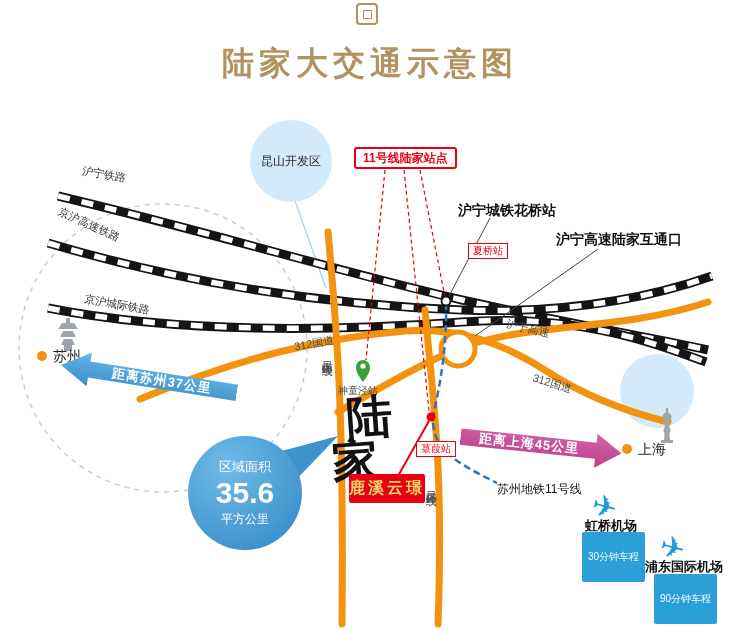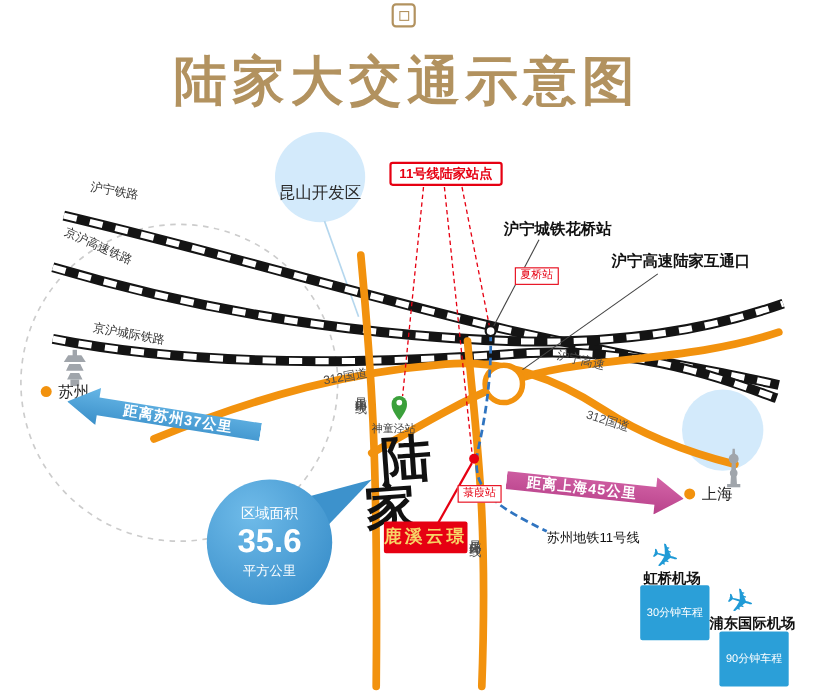--- a/index.html
+++ b/index.html
@@ -5,34 +5,34 @@
   * { margin:0; padding:0; box-sizing:border-box; }
   html,body { width:740px; height:630px; background:#fff;
     font-family:"Liberation Sans","DejaVu Sans",sans-serif; }
   .page { position:relative; width:740px; height:630px; background:#fff; overflow:hidden; }
 
   .seal { position:absolute; left:356px; top:3px; width:22px; height:22px;
     border:2px solid #b2925f; border-radius:4px; display:flex; align-items:center; justify-content:center; }
   .seal-inner { width:9px; height:9px; border:1.5px solid #b2925f; }
 
   .title { position:absolute; top:42px; left:0; width:100%; text-align:center;
-    font-size:48px; font-weight:bold; color:#b2925f; letter-spacing:5px;
+    font-size:32px; font-weight:bold; color:#b2925f; letter-spacing:5px;
     font-family:"Liberation Serif","DejaVu Serif",serif; }
 
   svg.map { position:absolute; left:0; top:0; }
 
   .lbl { position:absolute; white-space:nowrap; line-height:1.2; }
   .rail-lbl { font-size:11px; color:#333; }
   .road-lbl { font-size:11px; color:#4a4a4a; }
   .vertical { writing-mode:vertical-rl; text-orientation:upright; letter-spacing:1px; }
-  .zone-lbl { font-size:15px; color:#2b2b2b; text-align:center; line-height:1.3;margin-top:12px; }
+  .zone-lbl { font-size:12px; color:#2b2b2b; text-align:center; line-height:1.3; }
 
   .callout-box { border:2px solid #e60012; color:#e60012; background:#fff;
     font-weight:bold; font-size:12px; padding:2px 7px; border-radius:3px; }
-  .black-callout { font-size:14px; font-weight:bold; color:#111;font-family:Liberation Mono, monospace; }
+  .black-callout { font-size:14px; font-weight:bold; color:#111; }
   .station-box { border:1px solid #e60012; color:#e60012; background:#fff;
     font-size:10px; padding:1px 4px; }
   .station-green-lbl { font-size:10px; color:#444; }
   .metro-lbl { font-size:12px; color:#111; }
   .city-lbl { font-size:14px; color:#222; }
 
   .arrow-left { position:absolute; width:178px; height:34px;
     background:linear-gradient(180deg,#66b6e6,#3a8fc9);
     clip-path:polygon(0 50%,16% 0,16% 26%,100% 26%,100% 74%,16% 74%,16% 100%);
     display:flex; align-items:center; justify-content:center; padding-left:26px;

